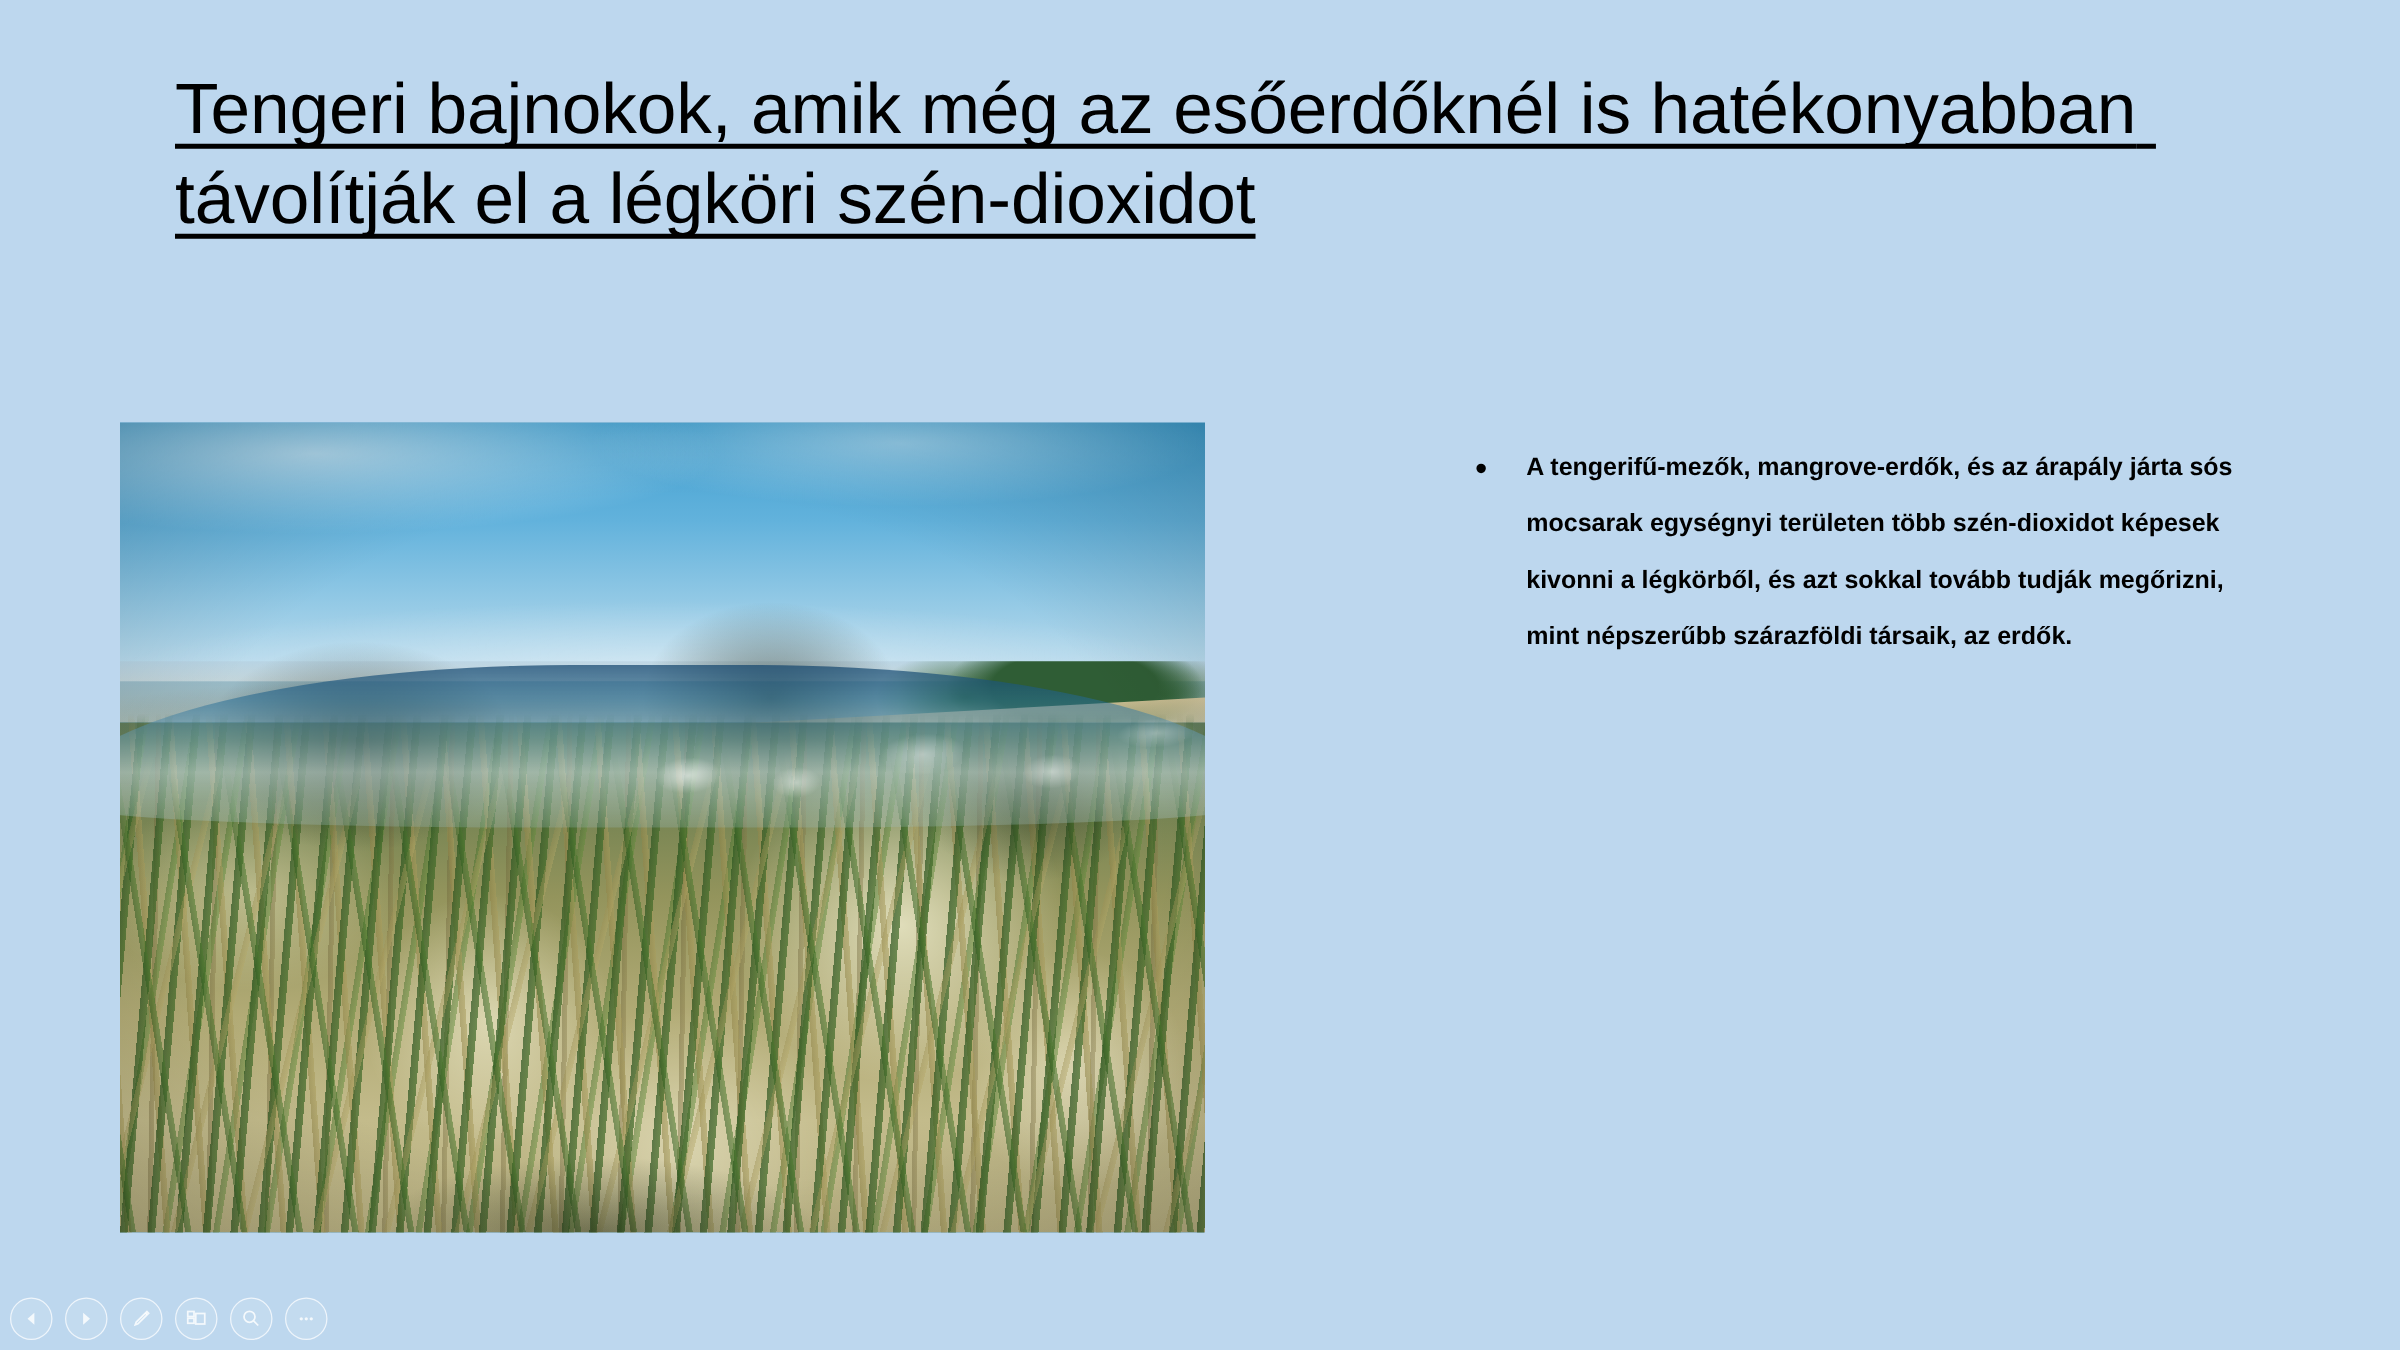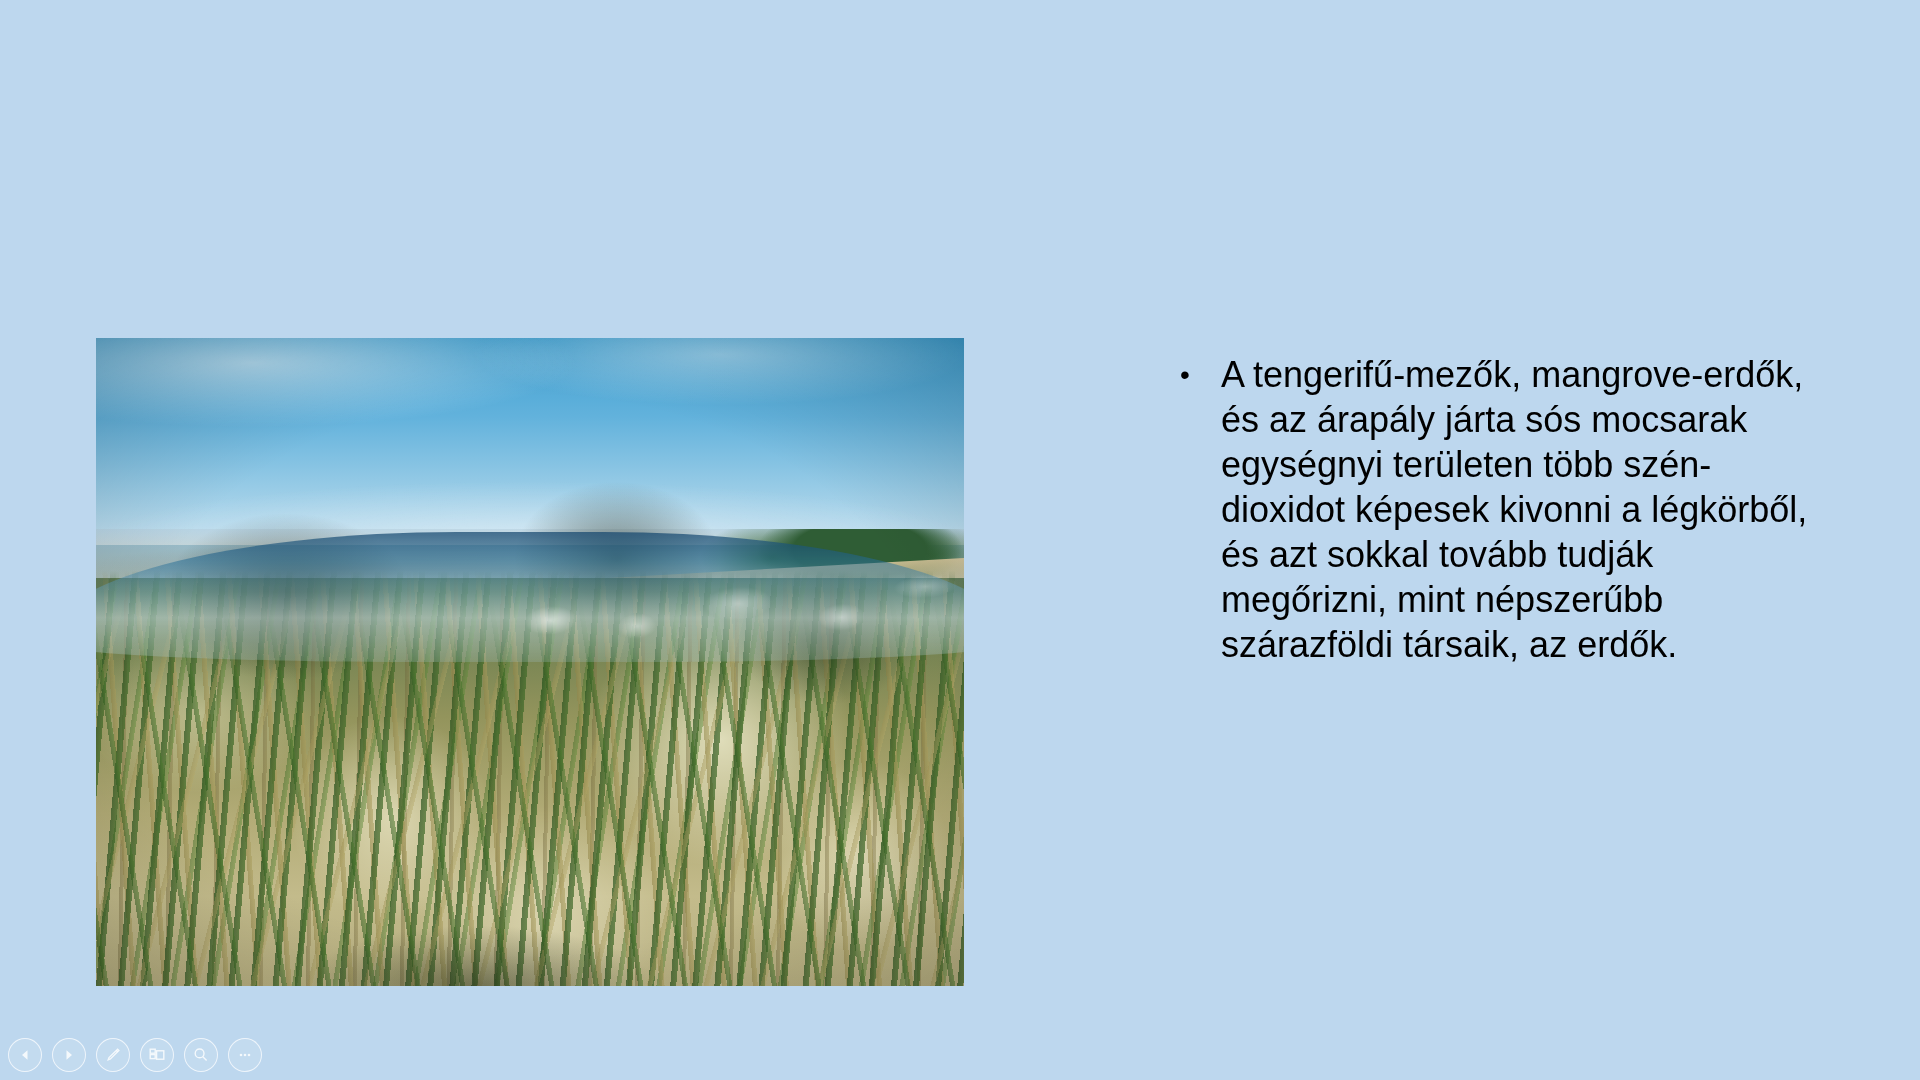--- a/index.html
+++ b/index.html
@@ -244,24 +244,25 @@
     width: 46px;
     font-size: 28px;
     line-height: 45px;
     color: #000;
     text-align: left;
     padding-left: 5px;
   }
 
   .bullet-text {
     flex: 1 1 auto;
-    font-size: 36px;
+    font-size: 20px;
     line-height: 45px;
     color: #000;
     white-space: pre-wrap;
+    font-weight: bold;
   }
 
   
   #presenter-toolbar {
     position: absolute;
     left: 8px;
     bottom: 8px;
     display: flex;
     align-items: center;
     gap: 10px;
@@ -281,20 +282,23 @@
 
   .tool-btn svg { display: block; }
   .tool-btn svg * { stroke: rgba(255,255,255,0.82); fill: none; stroke-width: 1.4; }
   .tool-btn svg .fillpart { fill: rgba(255,255,255,0.82); stroke: none; }
 </style>
 </head>
 <body>
 
 <div id="slide">
 
+  <div id="title-block">
+    <div id="slide-title">Tengeri bajnokok, amik még az esőerdőknél is hatékonyabban távolítják el a légköri szén-dioxidot</div>
+  </div>
 
   <div id="picture-frame">
     <div class="photo">
       <div class="sky"></div>
       <div class="shore"></div>
       <div class="beach"></div>
       <div class="underwater"></div>
       <div class="sandpatch"></div>
       <div class="blades"></div>
       <div class="blades-2"></div>

